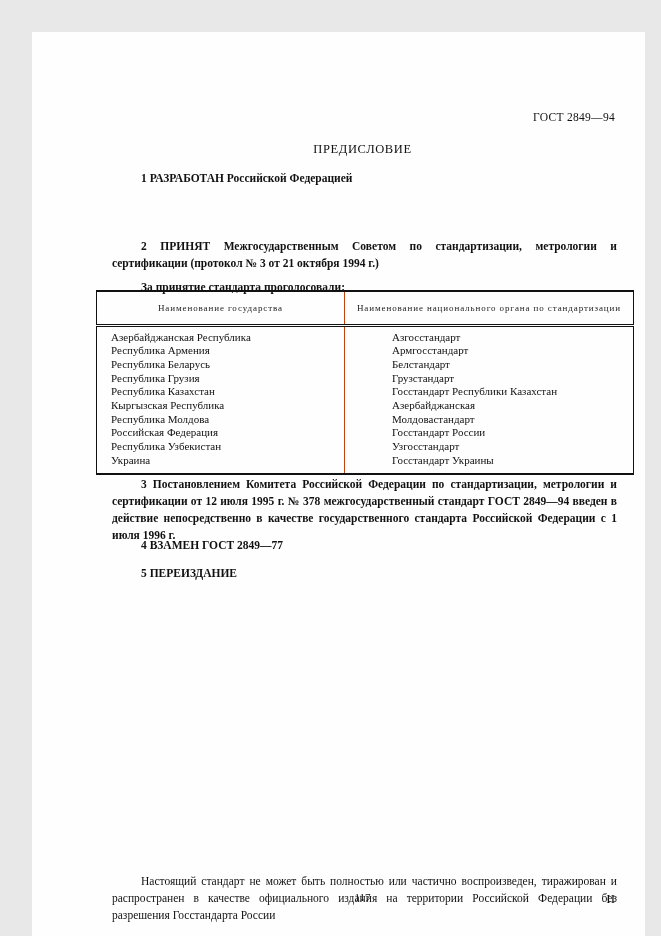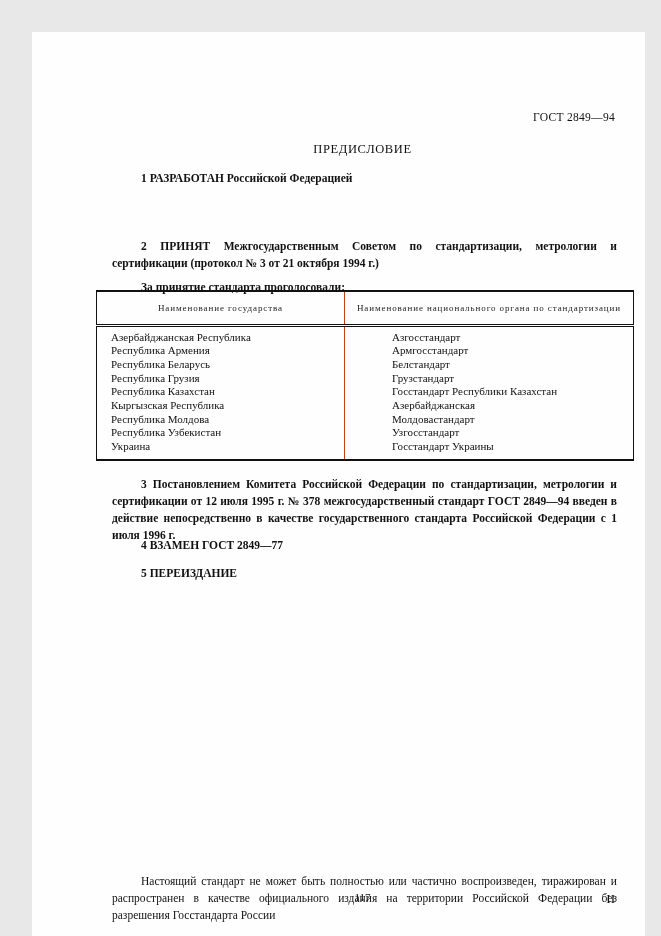--- a/index.html
+++ b/index.html
@@ -149,20 +149,24 @@
         </tr>
       <tr>
           <td class="country">Кыргызская Республика</td>
           <td class="agency">Азербайджанская</td>
         </tr>
       <tr>
           <td class="country">Республика Молдова</td>
           <td class="agency">Молдовастандарт</td>
         </tr>
       <tr>
+          <td class="country">Российская Федерация</td>
+          <td class="agency">Госстандарт России</td>
+        </tr>
+      <tr>
           <td class="country">Республика Узбекистан</td>
           <td class="agency">Узгосстандарт</td>
         </tr>
       <tr>
           <td class="country">Украина</td>
           <td class="agency">Госстандарт Украины</td>
         </tr>
     </tbody>
   </table>
 

